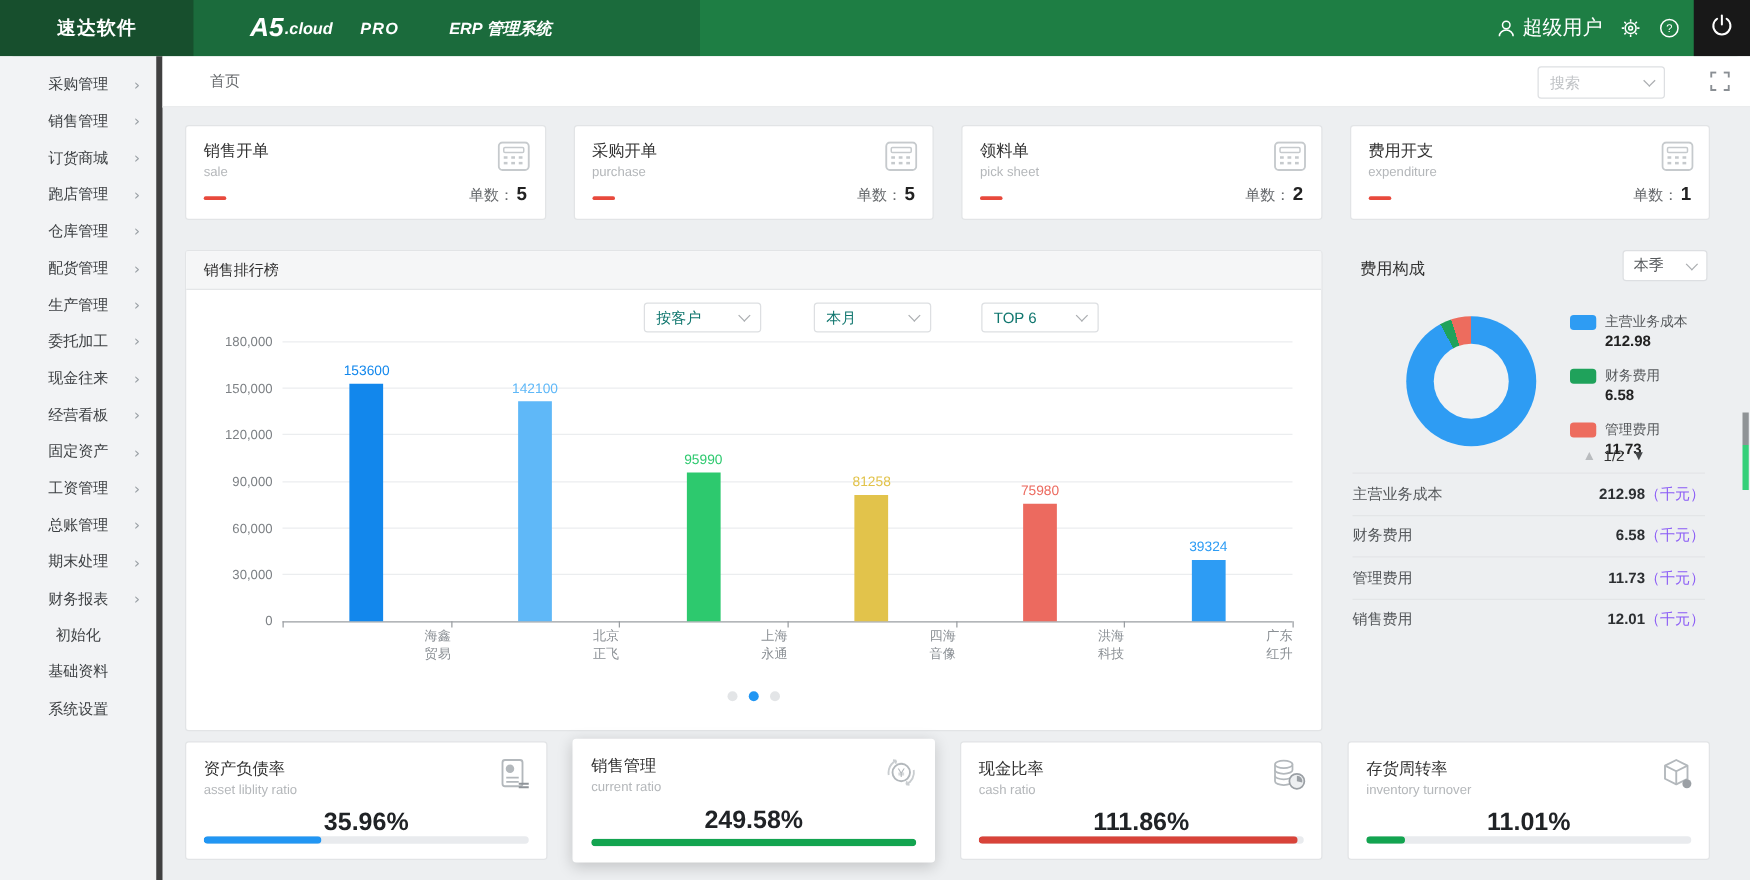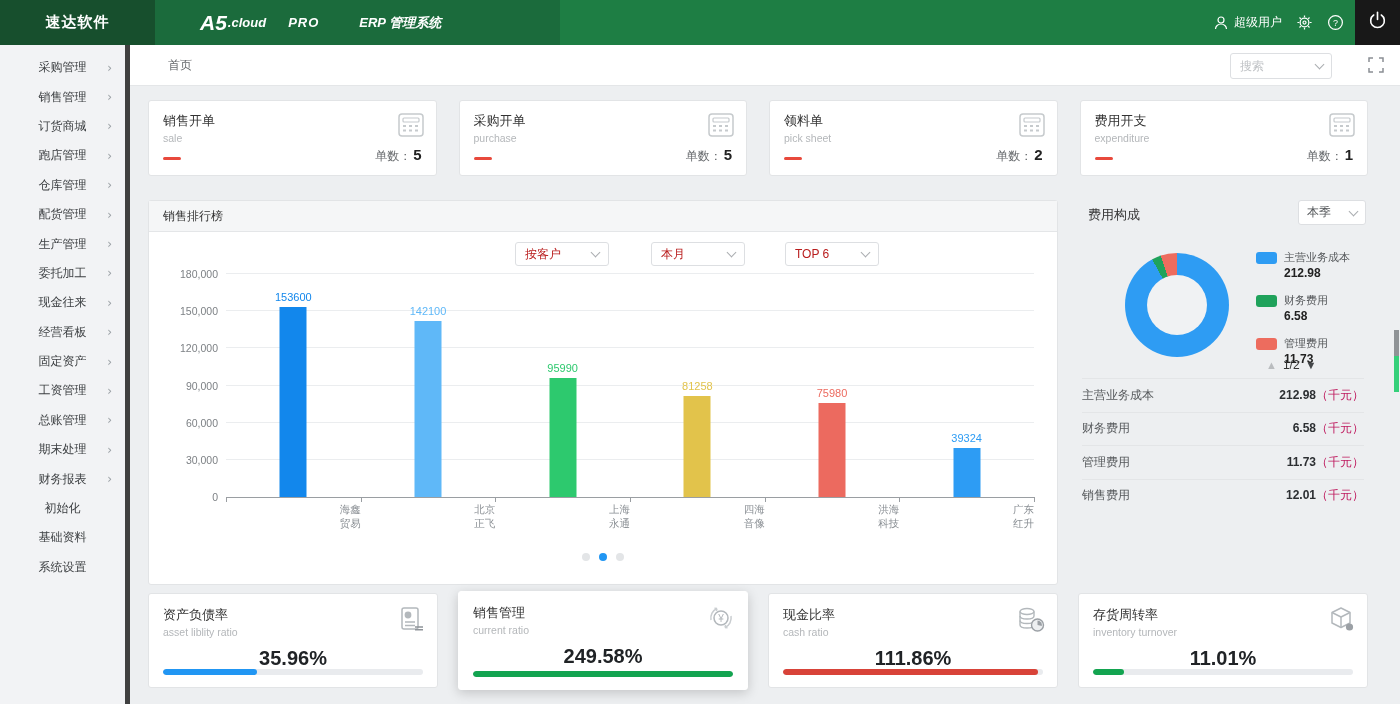--- a/index.html
+++ b/index.html
@@ -11,21 +11,21 @@
   .brand-block { position:absolute; left:0; top:0; width:155px; height:45px; background:#174f2d;
     color:#fff; font-size:15px; font-weight:bold; display:flex; align-items:center; justify-content:center; letter-spacing:1px;}
   .logo-block { position:absolute; left:155px; top:0; width:405px; height:45px; background:#1b6b3c;
     color:#fff; display:flex; align-items:center; padding-left:45px; font-style:italic; }
   .logo-a5 { font-size:21px; font-weight:bold; }
   .logo-cloud { font-size:13px; font-weight:bold; margin-left:1px; }
   .logo-pro { font-size:13px; font-weight:bold; margin-left:22px; letter-spacing:1px;}
   .logo-erp { font-size:13px; font-weight:bold; margin-left:40px; }
   .topbar-right { position:absolute; right:56px; top:0; height:45px; display:flex; align-items:center; gap:14px; color:#fff; }
   .user-wrap { display:flex; align-items:center; gap:5px; cursor:pointer; }
-  .user-name { font-size:12px; }
+  .user-name { font-size:16px; }
   .hdr-icon { width:17px; height:17px; display:flex; align-items:center; justify-content:center; cursor:pointer; }
   .power-block { position:absolute; right:0; top:0; width:45px; height:45px; background:#181818;
     display:flex; align-items:center; justify-content:center; cursor:pointer; }
 
   
   .sidebar { position:absolute; left:0; top:45px; width:130px; height:659px; background:#f2f3f5; border-right:5px solid #404040; padding-top:8px; }
   .side-item { position:relative; height:29.4px; display:flex; align-items:center; justify-content:center;
     font-size:12px; color:#3d4043; cursor:pointer; }
   .side-item .chev { position:absolute; right:13px; color:#9aa0a5; font-size:12px; font-family:"DejaVu Sans",sans-serif; }
 
@@ -48,21 +48,21 @@
   .sc-dash { position:absolute; left:14px; bottom:15px; width:18px; height:3px; background:#e8493c; border-radius:2px; }
   .sc-count { position:absolute; right:14px; bottom:10px; font-size:12px; color:#66696c; }
   .sc-count b { font-size:15px; color:#222; margin-left:2px; }
   .sc-icon { position:absolute; right:12px; top:12px; }
 
   
   .sales-panel { position:absolute; left:18px; top:114px; width:910px; height:385px; background:#fff; border:1px solid #e2e4e6; border-radius:3px; }
   .panel-hd { height:31px; background:#f5f6f7; border-bottom:1px solid #e4e6e8; display:flex; align-items:center; padding-left:14px; font-size:12px; color:#333; }
   .filters { position:absolute; top:41px; left:0; width:100%; height:24px; }
   .filter-select { position:absolute; top:0; width:94px; height:24px; border:1px solid #dddfe2; border-radius:3px; background:#fff;
-    display:flex; align-items:center; justify-content:space-between; padding:0 9px; font-size:12px; color:#b91c1c; cursor:pointer; }
+    display:flex; align-items:center; justify-content:space-between; padding:0 9px; font-size:12px; color:#0f766e; cursor:pointer; }
   .plot { position:absolute; left:77px; top:73px; width:808px; height:224px; border-bottom:1px solid #9a9ea2; }
   .gridline { position:absolute; left:0; width:100%; height:1px; background:#ebedef; }
   .ytick { position:absolute; left:-58px; width:50px; text-align:right; font-size:10.5px; color:#7d8185; transform:translateY(50%); }
   .bar-col { position:absolute; bottom:0; height:100%; width:80px; transform:translateX(-50%); }
   .bar { position:absolute; bottom:0; left:50%; transform:translateX(-50%); width:27px; }
   .bar-val { position:absolute; width:100%; text-align:center; font-size:11px; }
   .xtick { position:absolute; bottom:-5px; width:1px; height:5px; background:#9a9ea2; }
   .x-labels { position:absolute; left:77px; top:302px; width:808px; display:flex; }
   .x-label { flex:1; text-align:right; font-size:10.5px; color:#8a8f94; line-height:1.3; }
   .dots { position:absolute; left:0; width:100%; top:352px; display:flex; justify-content:center; gap:9px; }
@@ -82,21 +82,21 @@
   .legend-pill { width:21px; height:12px; border-radius:3px; }
   .legend-label { font-size:11px; color:#55585b; }
   .legend-value { font-size:12px; font-weight:bold; color:#222; margin-left:28px; margin-top:1px; }
   .ep-pager { position:absolute; left:188px; top:158px; font-size:12px; color:#333; display:flex; align-items:center; gap:6px; }
   .pg-up { color:#b9bcbf; font-size:11px; cursor:pointer; }
   .pg-dn { color:#44474a; font-size:11px; cursor:pointer; }
   .ep-rows { position:absolute; left:4px; right:4px; top:178px; }
   .ep-row { height:33.5px; border-top:1px solid #e3e5e7; display:flex; align-items:center; justify-content:space-between; }
   .ep-row-label { font-size:12px; color:#55585b; }
   .ep-row-value { font-size:12px; color:#2c2f32; font-weight:bold; }
-  .ep-row-value .unit { font-weight:normal; color:#be185d; }
+  .ep-row-value .unit { font-weight:normal; color:#8b5cf6; }
 
   
   .cards-bottom { position:absolute; left:18px; top:507px; width:1220px; display:flex; gap:20px; }
   .ratio-card { flex:1; height:95px; background:#fff; border:1px solid #e2e4e6; border-radius:3px; position:relative; padding:12px 14px; }
   .ratio-card.elevated { box-shadow:0 3px 12px rgba(0,0,0,0.18); border-color:#fff; transform:translateY(-2px); height:99px; }
   .rc-value { font-size:20px; font-weight:bold; color:#202326; margin-top:9px;text-align:center; }
   .rc-track { position:absolute; left:14px; right:14px; bottom:12px; height:6px; border-radius:3px; background:#e9ebee; overflow:hidden; }
   .rc-fill { height:100%; border-radius:3px; }
   .rc-icon { position:absolute; right:12px; top:12px; }
 

